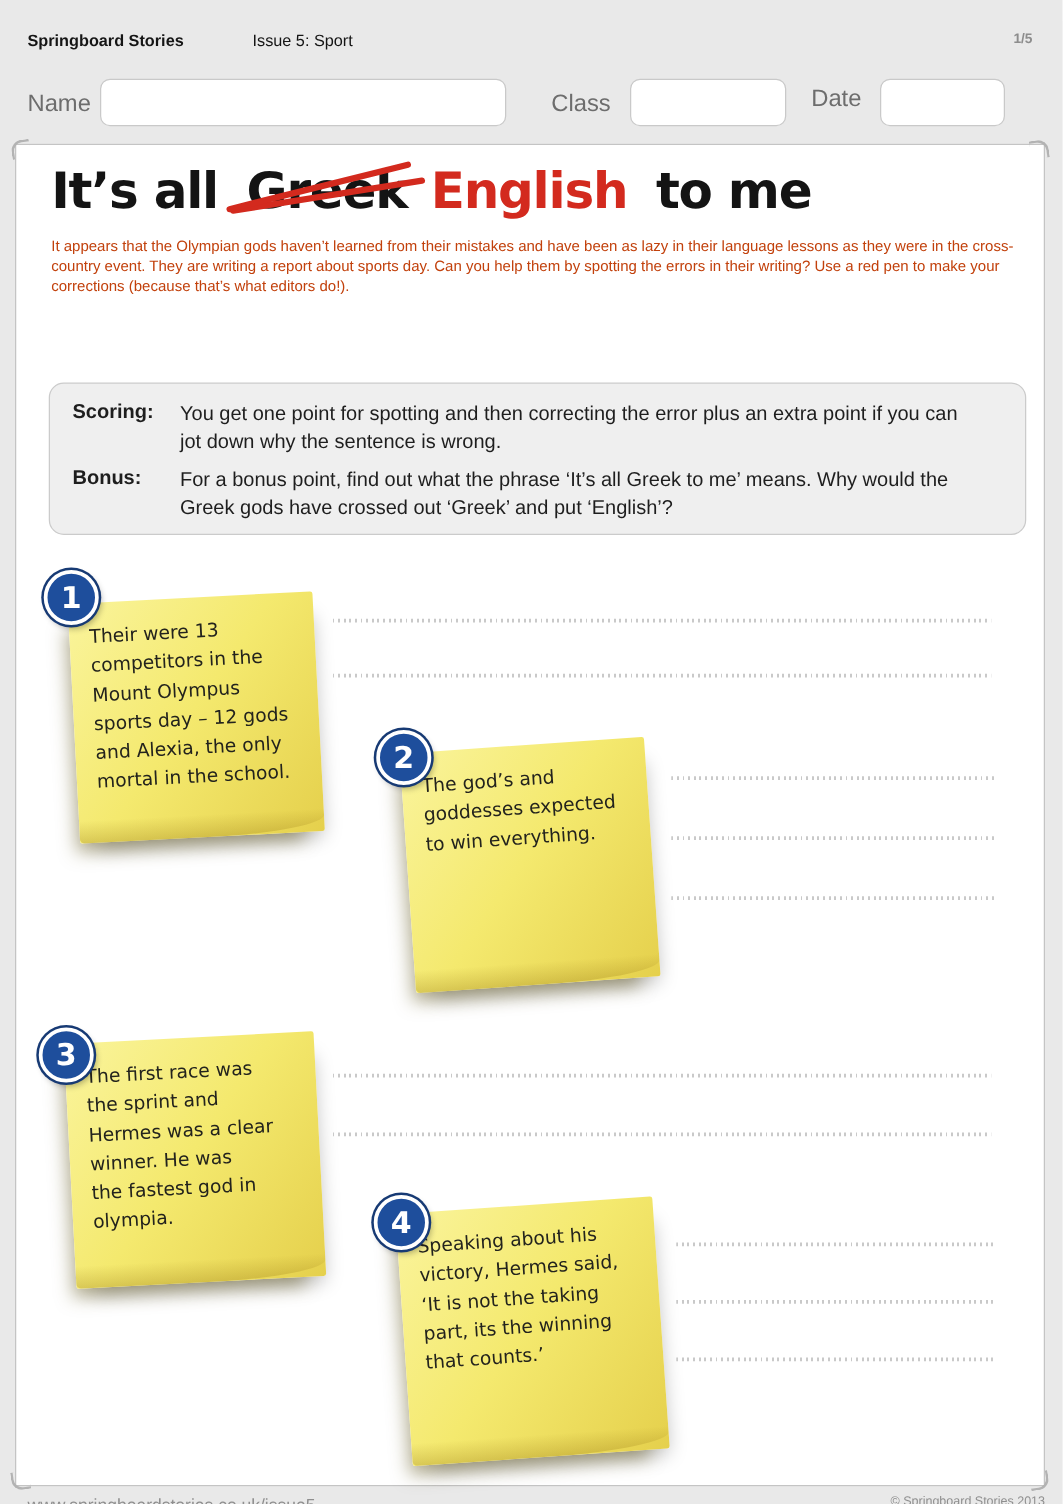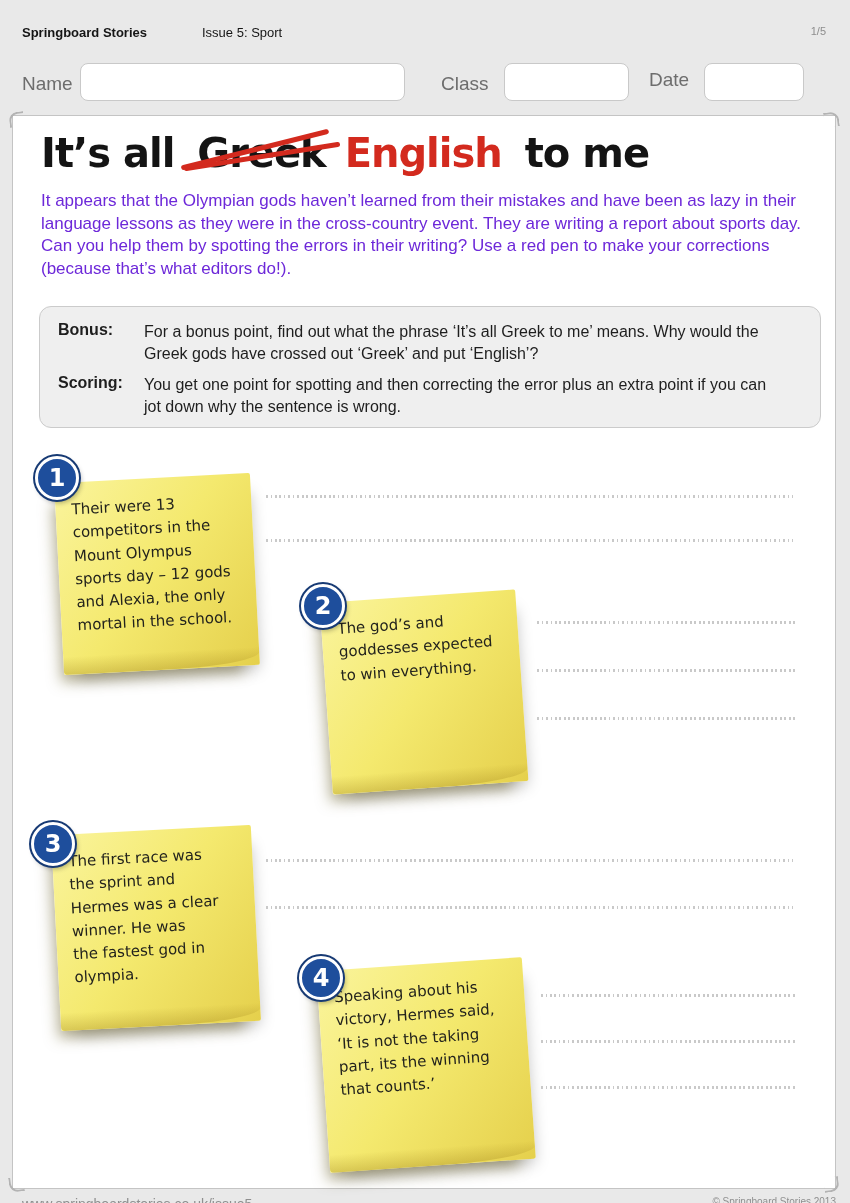--- a/index.html
+++ b/index.html
@@ -12,21 +12,21 @@
     position:relative;
     width:850px; height:1203px;
     background:#e9e9e9;
     overflow:hidden;
     margin:17px auto;
   }
 
   
   .hdr-brand   { position:absolute; left:22px;  top:8px;  font-size:13px; font-weight:bold; color:#151515; }
   .hdr-issue   { position:absolute; left:202px; top:8px;  font-size:13px; font-weight:normal; color:#151515; }
-  .hdr-page    { position:absolute; right:24px; top:8px;  font-size:11px; color:#8d8d8d; }
+  .hdr-page    { position:absolute; right:24px; top:8px;  font-size:11px; color:#8d8d8d;font-weight:bold; }
 
   
   .fld-label   { position:absolute; font-size:19px; color:#6d6d6d; }
   .lbl-name    { left:22px;  top:56px; }
   .lbl-class   { left:441px; top:56px; }
   .lbl-date    { left:649px; top:52px; }
   .fld-input   {
     position:absolute; top:46px; height:38px;
     background:#fff; border:1px solid #c9c9c9; border-radius:8px;
     font-size:17px; padding:0 10px; box-sizing:border-box; color:#333;
@@ -68,21 +68,21 @@
     position:absolute; height:5px; background:#d32a1e; border-radius:3px;
     pointer-events:none;
   }
   .title .strike-a { left:-14px; right:-16px; top:52%; transform:rotate(-9deg); }
   .title .strike-b { left:-18px; right:-6px;  top:38%; transform:rotate(-14deg); }
   .title .replacement { color:#d32a1e; margin-right:10px; }
 
   
   .intro {
     position:absolute; left:28px; top:74px; width:778px;
-    font-size:17px; line-height:1.33; color:#6d28d9;
+    font-size:12px; line-height:1.33; color:#c2410c;
   }
 
   
   .score-box {
     position:absolute; left:26px; top:190px; width:782px; height:122px;
     background:#efefef; border:1px solid #cbcbcb; border-radius:12px;
     box-sizing:border-box; padding:14px 18px 10px 18px;
   }
   .score-row { display:flex; margin-bottom:9px; }
   .score-label { width:86px; flex:0 0 86px; font-weight:bold; font-size:16px; color:#1e1e1e; }
@@ -175,26 +175,26 @@
         <span class="strike-b"></span>
       </span>
       <span class="word replacement">English</span>
       <span class="word">to me</span>
     </div>
 
     <div class="intro">It appears that the Olympian gods haven’t learned from their mistakes and have been as lazy in their language lessons as they were in the cross-country event. They are writing a report about sports day. Can you help them by spotting the errors in their writing? Use a red pen to make your corrections (because that’s what editors do!).</div>
 
     <div class="score-box">
       <div class="score-row">
+        <div class="score-label">Scoring:</div>
+        <div class="score-text">You get one point for spotting and then correcting the error plus an extra point if you can jot down why the sentence is wrong.</div>
+      </div>
+      <div class="score-row">
         <div class="score-label">Bonus:</div>
         <div class="score-text">For a bonus point, find out what the phrase ‘It’s all Greek to me’ means. Why would the Greek gods have crossed out ‘Greek’ and put ‘English’?</div>
-      </div>
-      <div class="score-row">
-        <div class="score-label">Scoring:</div>
-        <div class="score-text">You get one point for spotting and then correcting the error plus an extra point if you can jot down why the sentence is wrong.</div>
       </div>
     </div>
 
     <div class="badge badge-1">1</div>
     <div class="note note-1">
       <div class="note-text">Their were 13
 competitors in the
 Mount Olympus
 sports day – 12 gods
 and Alexia, the only

